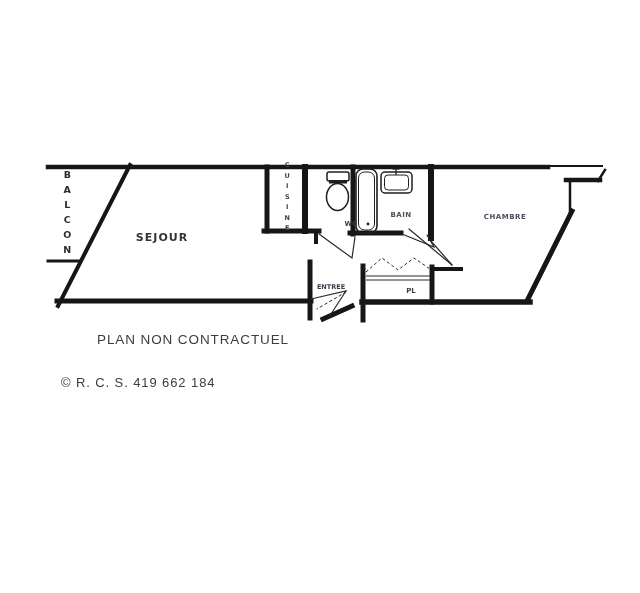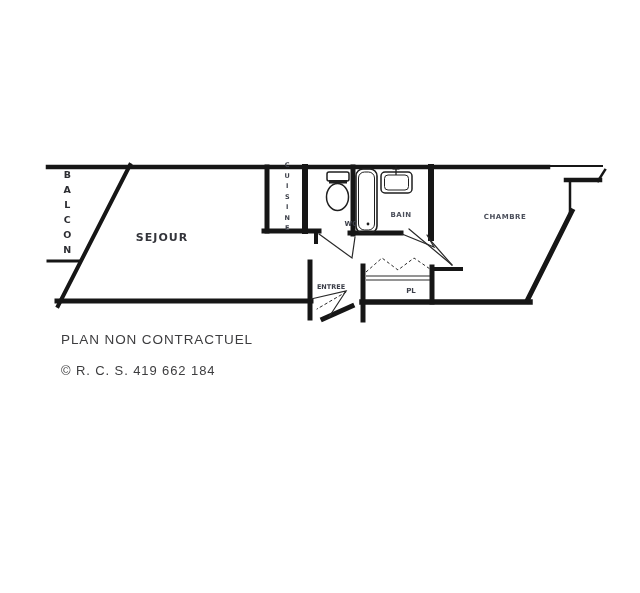--- a/index.html
+++ b/index.html
@@ -32,22 +32,22 @@
   #label-chambre{font-size:7px;letter-spacing:0.5px;color:#4a4e5a;padding-left:16px;}
   #label-entree{font-size:6.5px;}
   #label-pl{font-size:7px;}
   .footer-text{
     position:absolute;
     left:61px;
     font-family:"Liberation Sans", sans-serif;
     color:#3d3d3f;
     letter-spacing:0.9px;
   }
-  #disclaimer{top:332px;font-size:13.5px;}
-  #copyright{top:363px;font-size:13px;}
+  #disclaimer{top:332px;font-size:13.5px;margin-left:36px;}
+  #copyright{top:375px;font-size:13px;}
 </style>
 </head>
 <body>
 
 <div id="stage">
 
   <svg id="plan-svg" width="640" height="593" viewBox="0 0 640 593">
 
     <g stroke="#161616" fill="none" stroke-linecap="square">
       <path d="M48 167 L548 167" stroke-width="4.5"></path>

